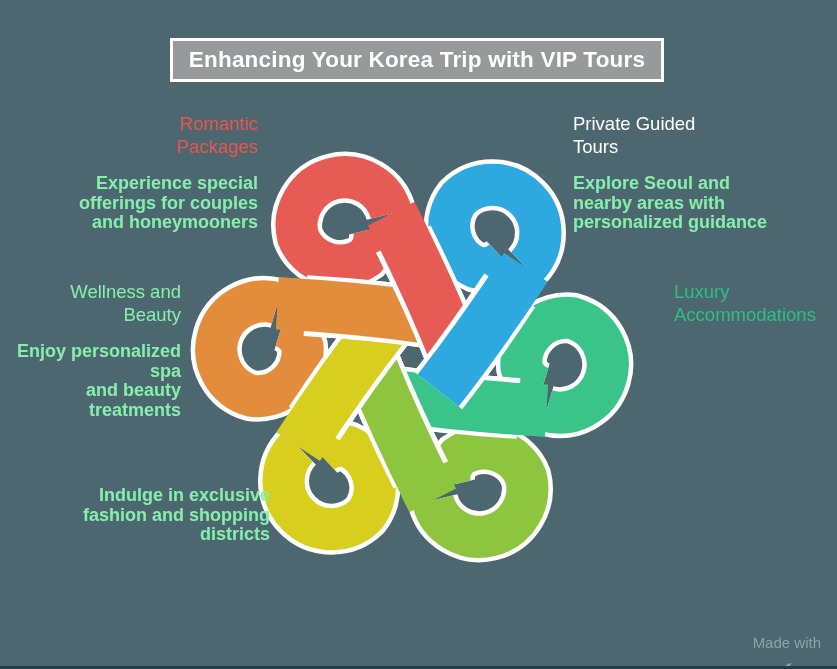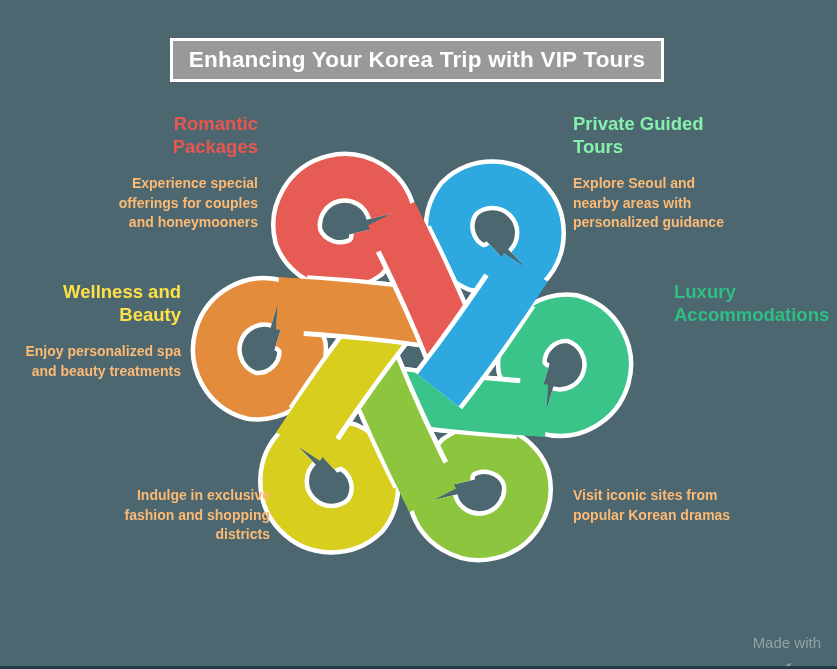--- a/index.html
+++ b/index.html
@@ -16,24 +16,24 @@
     display:flex;align-items:center;justify-content:center;
   }
   .title-bar span{
     color:#ffffff;font-size:22.5px;font-weight:bold;letter-spacing:.2px;white-space:nowrap;
   }
   
   svg.knot{position:absolute;left:0;top:0;}
   
   .card{position:absolute;display:flex;flex-direction:column;gap:16px;}
   .card .hd{
-    font-size:18.5px;font-weight:bold;line-height:23px;white-space:pre-line;
+    font-size:18.5px;font-weight:normal;line-height:23px;white-space:pre-line;
   }
   .card .ds{
-    font-size:14px;font-weight:bold;line-height:19.5px;white-space:pre-line;color:#fdba74;
+    font-size:18px;font-weight:bold;line-height:19.5px;white-space:pre-line;color:#86efac;
   }
   .card.r{text-align:right;}
   .card.l{text-align:left;}
   #card-romantic {left:28px; top:112px; width:230px;}
   #card-private  {left:573px;top:112px; width:245px;}
   #card-wellness {left:0px;  top:280px; width:181px;}
   #card-luxury   {left:651px;top:280px; width:180px;}
   #card-shopping {left:60px; top:486px; width:210px;}
   #card-kdrama   {left:573px;top:486px; width:245px;}
   
@@ -118,48 +118,46 @@
 
   <div class="card r" id="card-romantic">
     <div class="hd" style="color: rgb(232, 86, 79);">Romantic
 Packages</div>
     <div class="ds">Experience special
 offerings for couples
 and honeymooners</div>
   </div>
 
   <div class="card l" id="card-private">
-    <div class="hd" style="color: #86efac;">Private Guided
+    <div class="hd" style="color: #ffffff;">Private Guided
 Tours</div>
     <div class="ds">Explore Seoul and
 nearby areas with
 personalized guidance</div>
   </div>
 
   <div class="card r" id="card-wellness">
-    <div class="hd" style="color: #fde047; padding-left: 24px;">Wellness and
+    <div class="hd" style="color: #86efac; padding-left: 24px;">Wellness and
 Beauty</div>
     <div class="ds">Enjoy personalized spa
 and beauty treatments</div>
   </div>
 
   <div class="card l" id="card-luxury">
     <div class="hd" style="color: rgb(47, 190, 131); margin-left: 23px;">Luxury
 Accommodations</div>
   </div>
 
   <div class="card r" id="card-shopping">
     <div class="ds">Indulge in exclusive
 fashion and shopping
 districts</div>
   </div>
 
   <div class="card l" id="card-kdrama">
-    <div class="ds">Visit iconic sites from
-popular Korean dramas</div>
   </div>
 
   <div class="watermark">
     <span>Made with</span>
     <svg width="12" height="12" viewBox="0 0 12 12">
       <path d="M1.5 10.5 C3 5.5 6.5 2.5 11 2 C8.5 4 8 8.5 3.5 9.5 Z" fill="#93a0a7"></path>
       <path d="M1 11 L5 6" stroke="#93a0a7" stroke-width="1" fill="none"></path>
     </svg>
     <span class="brand">Napkin</span>
   </div>

